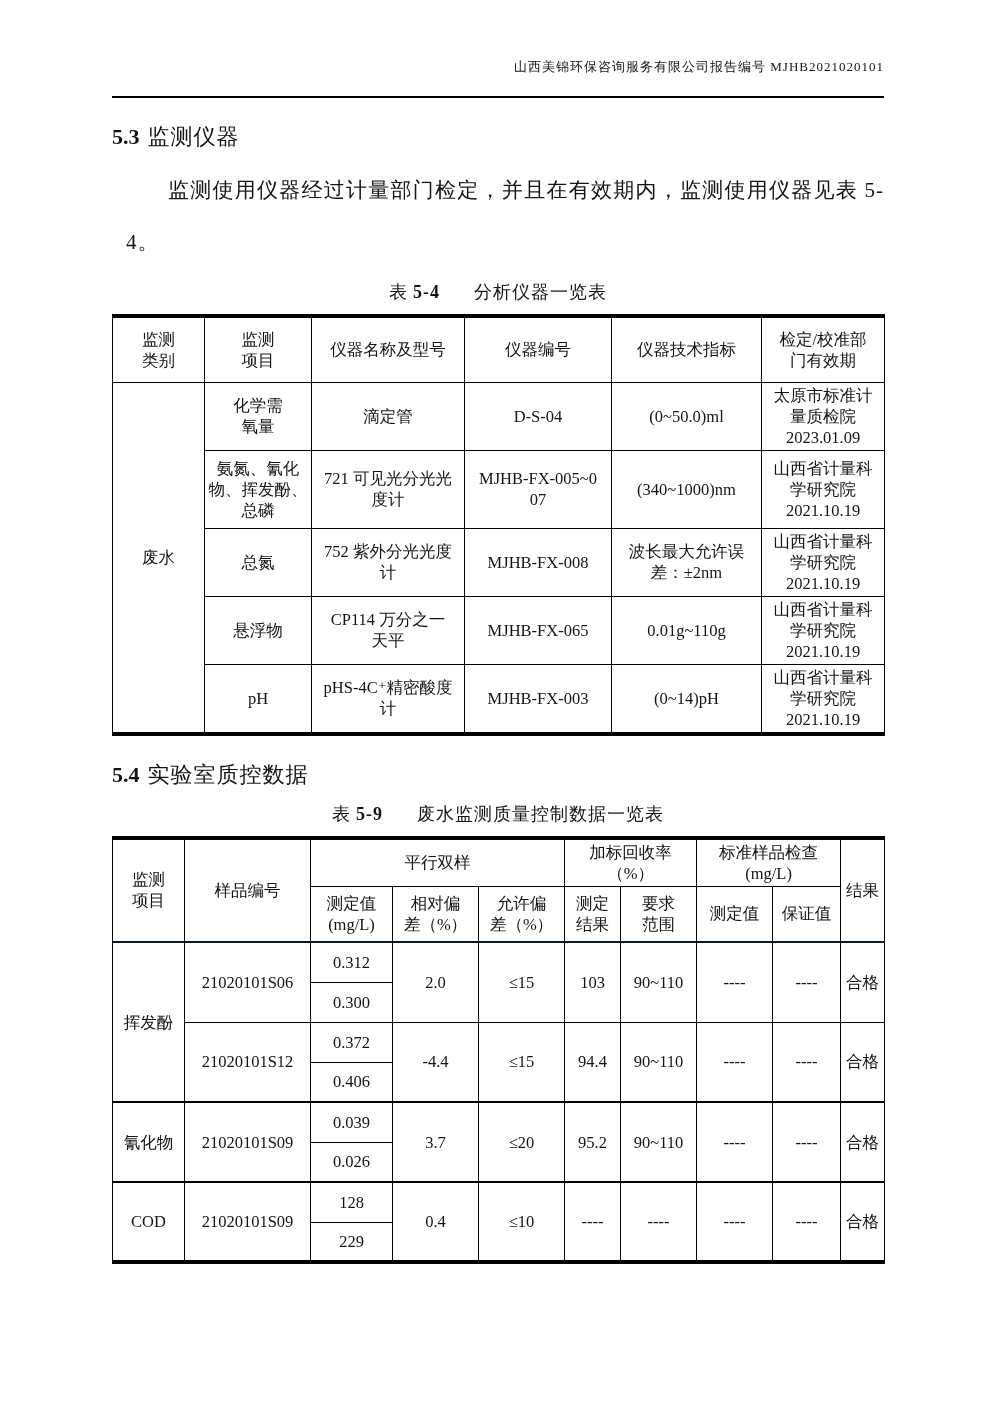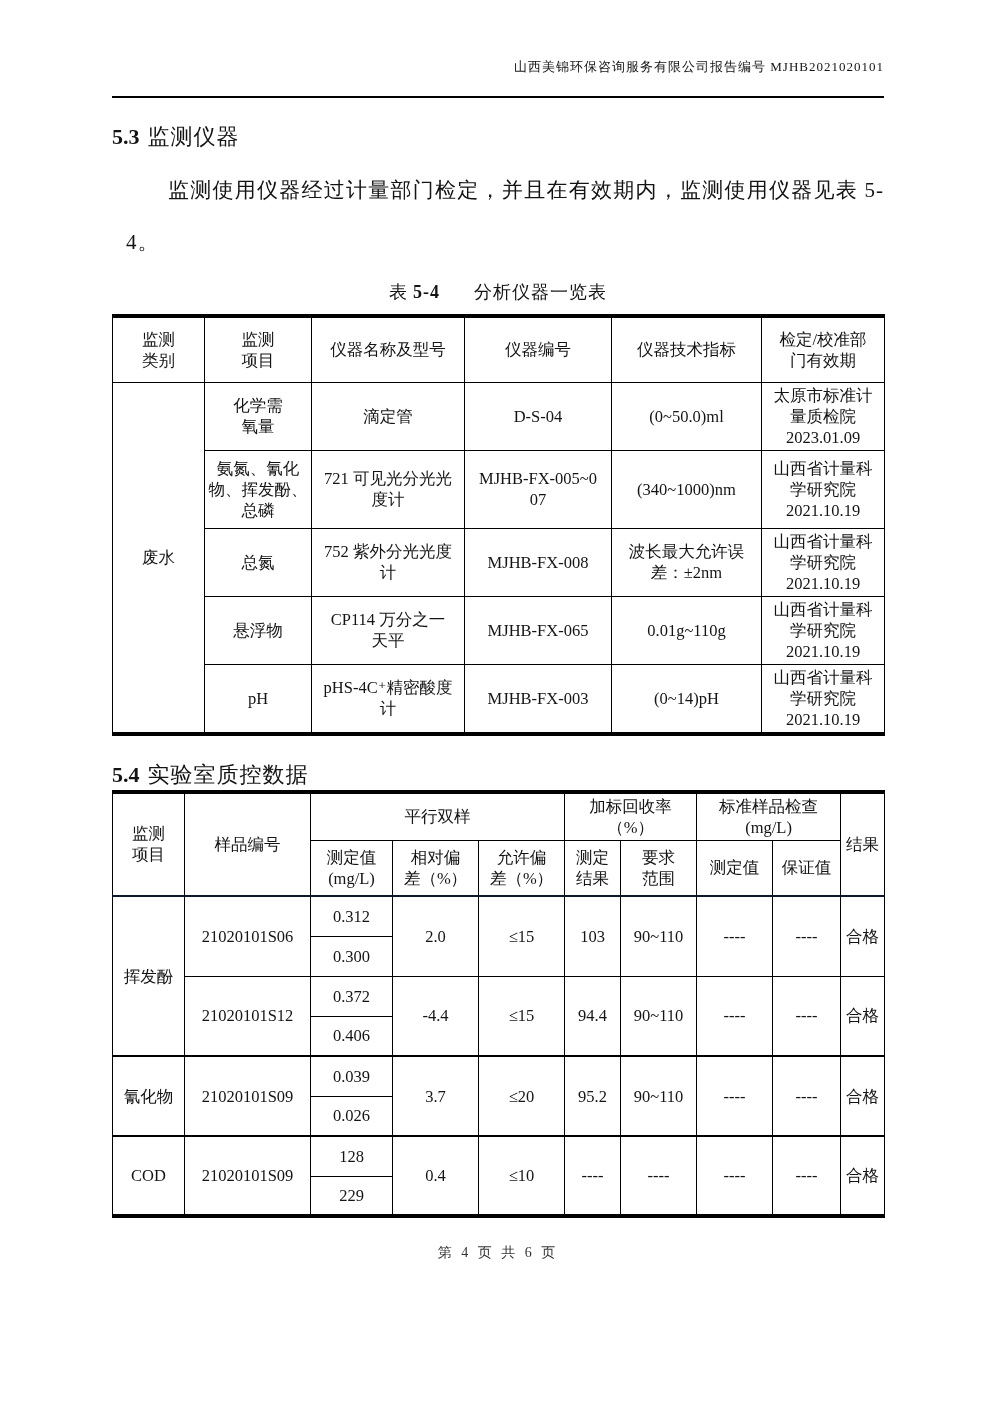--- a/index.html
+++ b/index.html
@@ -157,20 +157,21 @@
         <td>山西省计量科
 学研究院
 2021.10.19</td>
       </tr>
     </tbody>
   </table>
 
   <h2 class="section-heading"><span class="num">5.4</span><span>实验室质控数据</span></h2>
 
 
+  <div class="caption"><span>表</span><span class="num">5-9</span><span class="gap"></span><span>废水监测质量控制数据一览表</span></div>
 
   <table class="t59">
     <colgroup>
       <col style="width:72px">
         <col style="width:126px">
         <col style="width:82px">
       <col style="width:86px">
         <col style="width:86px">
         <col style="width:56px">
       <col style="width:76px">
@@ -263,15 +264,14 @@
         <td rowspan="2">----</td>
         <td rowspan="2">----</td>
         <td rowspan="2">合格</td>
       </tr>
       <tr class="sub">
         <td>229</td>
       </tr>
     </tbody>
   </table>
 
-  <div class="doc-footer">第 4 页 共 6 页</div>
 
 </div>
 
 </body></html>

